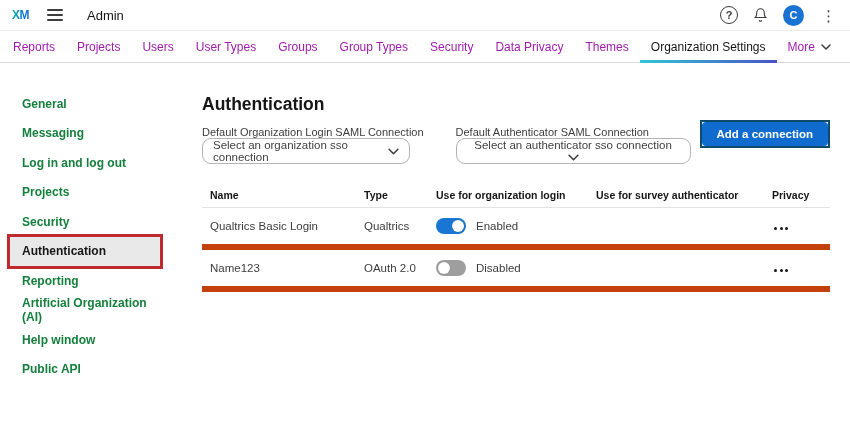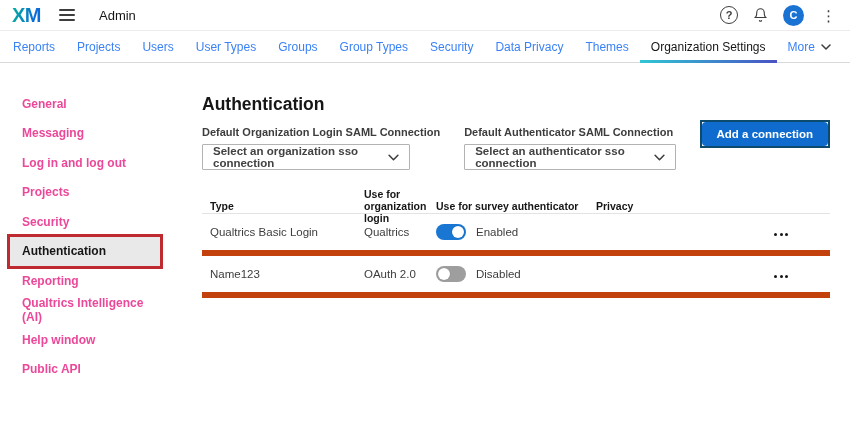--- a/index.html
+++ b/index.html
@@ -6,58 +6,58 @@
   html,body { width:850px; height:423px; }
   body {
     font-family:"Liberation Sans", sans-serif;
     background:#fff; color:#161616; overflow:hidden;
   }
   .app { width:850px; height:423px; position:relative; background:#fff; }
 
   
   .topbar { height:31px; display:flex; align-items:center; padding:0 12px; border-bottom:1px solid #ececec; background:#fff; }
   .logo {
-    font-size:20px; font-weight:800; letter-spacing:-0.5px;
+    font-size:12px; font-weight:800; letter-spacing:-0.5px;
     background:linear-gradient(100deg,#00b09b 0%,#0c6dd8 75%);
     -webkit-background-clip:text; background-clip:text; color:transparent;
   }
   .hamburger { margin-left:18px; width:16px; display:flex; flex-direction:column; gap:3px; cursor:pointer; }
   .hamburger i { display:block; height:2px; background:#3d3d3d; border-radius:1px; }
   .app-title { margin-left:24px; font-size:13px; color:#161616; }
   .topbar-right { margin-left:auto; display:flex; align-items:center; gap:15px; }
   .help-circle { width:18px; height:18px; border:1.4px solid #3d3d3d; border-radius:50%; display:flex; align-items:center; justify-content:center; font-size:11px; font-weight:600; color:#3d3d3d; cursor:pointer; }
   .bell { display:flex; align-items:center; cursor:pointer; }
   .avatar { width:21px; height:21px; border-radius:50%; background:#1a73d2; color:#fff; font-size:11px; font-weight:700; display:flex; align-items:center; justify-content:center; cursor:pointer; }
   .kebab { font-size:15px; color:#3d3d3d; line-height:1; cursor:pointer; padding:0 2px; }
 
   
   .tabs { height:32px; display:flex; align-items:stretch; border-bottom:1px solid #d9d9d9; padding-left:2px; background:#fff; }
-  .tab { padding:0 11px; display:flex; align-items:center; font-size:12px; color:#3b82f6; position:relative; cursor:pointer; white-space:nowrap; }
+  .tab { padding:0 11px; display:flex; align-items:center; font-size:12px; color:#a21caf; position:relative; cursor:pointer; white-space:nowrap; }
   .tab.active { color:#161616; }
   .tab.active::after { content:""; position:absolute; left:0; right:0; bottom:-1px; height:3px;
     background:linear-gradient(90deg,#30c6d4,#4a52c5); }
   .tab .chev { margin-left:6px; display:flex; align-items:center; }
 
   
   .page { display:flex; align-items:flex-start; }
   .sidebar { width:202px; padding-top:26px; flex:none; }
-  .side-item { height:29.5px; margin-left:10px; width:150px; display:flex; align-items:center; padding-left:12px; font-size:12px; font-weight:600; color:#ec4899; cursor:pointer; }
+  .side-item { height:29.5px; margin-left:10px; width:150px; display:flex; align-items:center; padding-left:12px; font-size:12px; font-weight:600; color:#15803d; cursor:pointer; }
   .side-item.active { background:#e9e9e9; color:#161616; font-weight:700; outline:3px solid #bf2a30; }
 
   .main { flex:1; margin-right:20px; position:relative; }
   .page-title { margin-top:31px; font-size:17.5px; font-weight:700; color:#161616; }
 
   .addbox { position:absolute; top:57px; right:0; border:2px solid #0c4a6e; padding:0; background:#fff; }
   .add-btn { display:block; background:#0f6cce; color:#fff; border:none; font-family:inherit; font-size:11.5px; font-weight:600; padding:6px 15px; border-radius:4px; cursor:pointer; }
 
-  .fields { display:flex; gap:24px; margin-top:11px;font-weight:bold; }
+  .fields { display:flex; gap:32px; margin-top:11px; }
   .field-label { font-size:11px; color:#3d3d3d; display:block; }
-  .select { margin-top:6px; height:26px; border:1px solid #b3b3b3; border-radius:1px; display:flex; align-items:center; justify-content:space-between; padding:0 10px; font-size:11.5px; color:#424242; cursor:pointer; background:#fff; }
+  .select { height:26px; border:1px solid #b3b3b3; border-radius:9px; display:flex; align-items:center; justify-content:space-between; padding:0 10px; font-size:11.5px; color:#424242; cursor:pointer; background:#fff; }
   .select-w1 { width:208px; }
-  .select-w2 { width:212px; }
+  .select-w2 { width:235px;flex-direction:column; }
 
   
   .table { margin-top:18px; }
   .trow { display:grid; grid-template-columns:160px 72px 160px 176px 1fr; align-items:center; }
   .thead { height:26px; border-bottom:1px solid #e3e3e3; font-size:10.5px; font-weight:700; color:#161616; }
   .tdata { height:42px; border-bottom:6px solid #c2410c; font-size:11.5px; color:#3d3d3d; }
   .cell { padding-left:2px; }
   .cell:first-child { padding-left:8px; }
   .toggle-cell { display:flex; align-items:center; gap:10px; }
   .toggle { width:30px; height:16px; border-radius:9px; position:relative; cursor:pointer; flex:none; }
@@ -119,21 +119,21 @@
   <div class="page">
 
     <aside class="sidebar">
       <div class="side-item">General</div>
       <div class="side-item">Messaging</div>
       <div class="side-item">Log in and log out</div>
       <div class="side-item">Projects</div>
       <div class="side-item">Security</div>
       <div class="side-item active">Authentication</div>
       <div class="side-item">Reporting</div>
-      <div class="side-item">Qualtrics Intelligence (AI)</div>
+      <div class="side-item">Artificial Organization (AI)</div>
       <div class="side-item">Help window</div>
       <div class="side-item">Public API</div>
     </aside>
 
     <main class="main">
       <h1 class="page-title">Authentication</h1>
 
       <div class="addbox">
         <button class="add-btn">Add a connection</button>
       </div>
@@ -158,20 +158,21 @@
               <svg width="11" height="7" viewBox="0 0 10 6" fill="none" stroke="#3d3d3d" stroke-width="1.4" stroke-linecap="round" stroke-linejoin="round">
                   <path d="M1 1l4 4 4-4"></path>
                 </svg>
             </span>
           </div>
         </div>
       </div>
 
       <div class="table">
         <div class="trow thead">
+          <span class="cell">Name</span>
           <span class="cell">Type</span>
           <span class="cell">Use for organization login</span>
           <span class="cell">Use for survey authenticator</span>
           <span class="cell">Privacy</span>
         </div>
 
         <div class="trow tdata">
           <span class="cell">Qualtrics Basic Login</span>
           <span class="cell">Qualtrics</span>
           <span class="cell toggle-cell">

